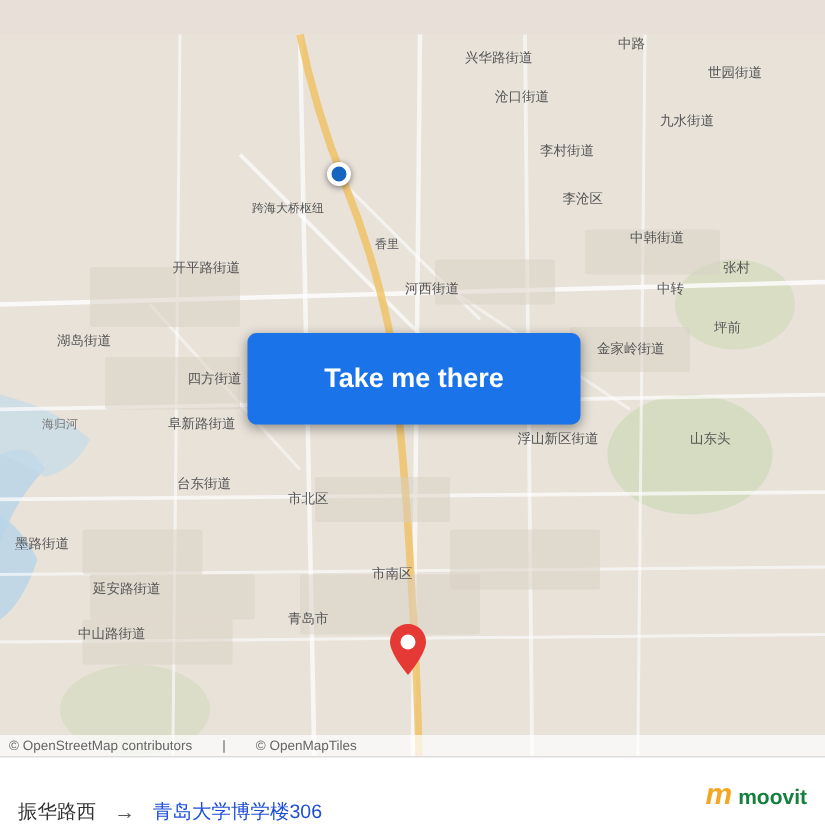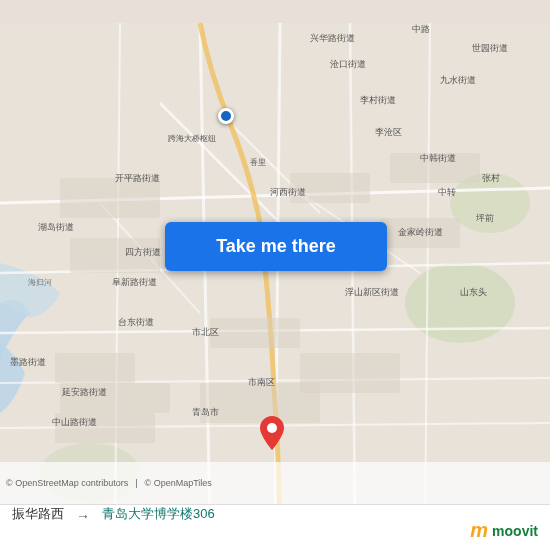--- a/index.html
+++ b/index.html
@@ -25,21 +25,21 @@
       top: 0; left: 0;
       width: 100%; height: 100%;
     }
 
     
     #take-me-there-btn {
       position: absolute;
       top: 222px;
       left: 165px;
       width: 222px;
-      height: 49px;
+      height: 61px;
       background: #1a73e8;
       color: white;
       border: none;
       border-radius: 6px;
       font-size: 18px;
       font-weight: 600;
       cursor: pointer;
       display: flex;
       align-items: center;
       justify-content: center;
@@ -49,21 +49,21 @@
 
     
     #bottom-bar {
       position: absolute;
       bottom: 0;
       left: 0;
       width: 100%;
       height: 46px;
       background: white;
       display: flex;
-      align-items: flex-start;
+      align-items: flex-end;
       padding: 0 12px;
       border-top: 1px solid #ddd;
       z-index: 20;
     }
 
     #moovit-logo {
       position: absolute;
       bottom: 8px;
       right: 12px;
       display: flex;
@@ -80,24 +80,24 @@
     }
 
     .copyright-bar {
       position: absolute;
       bottom: 46px;
       left: 0;
       width: 100%;
       font-size: 9px;
       color: #666;
       background: rgba(255,255,255,0.7);
-      padding: 16px 6px;
+      padding: 2px 6px;
       z-index: 15;
       display: flex;
-      gap: 7px;
+      gap: 20px;
       align-items: center;
     }
 
     
     .origin-pin {
       position: absolute;
       top: 108px;
       left: 218px;
       width: 16px;
       height: 16px;
@@ -222,21 +222,21 @@
   <div class="copyright-bar">
     <span>© OpenStreetMap contributors</span>
     <span>|</span>
     <span>© OpenMapTiles</span>
   </div>
 
   <div id="bottom-bar">
     <div id="route-info">
       <span style="font-size:13px; color:#333; font-weight:500;">振华路西</span>
       <span style="font-size:14px; color:#555; margin:0 4px;">→</span>
-      <span style="font-size:13px; color:#0f766e; font-weight:500;">青岛大学博学楼306</span>
+      <span style="font-size:13px; color:#1d4ed8; font-weight:500;">青岛大学博学楼306</span>
     </div>
 
     <div id="moovit-logo">
       <span class="moovit-m">m</span>
       <span class="moovit-text">moovit</span>
     </div>
   </div>
 
 </div>
 

